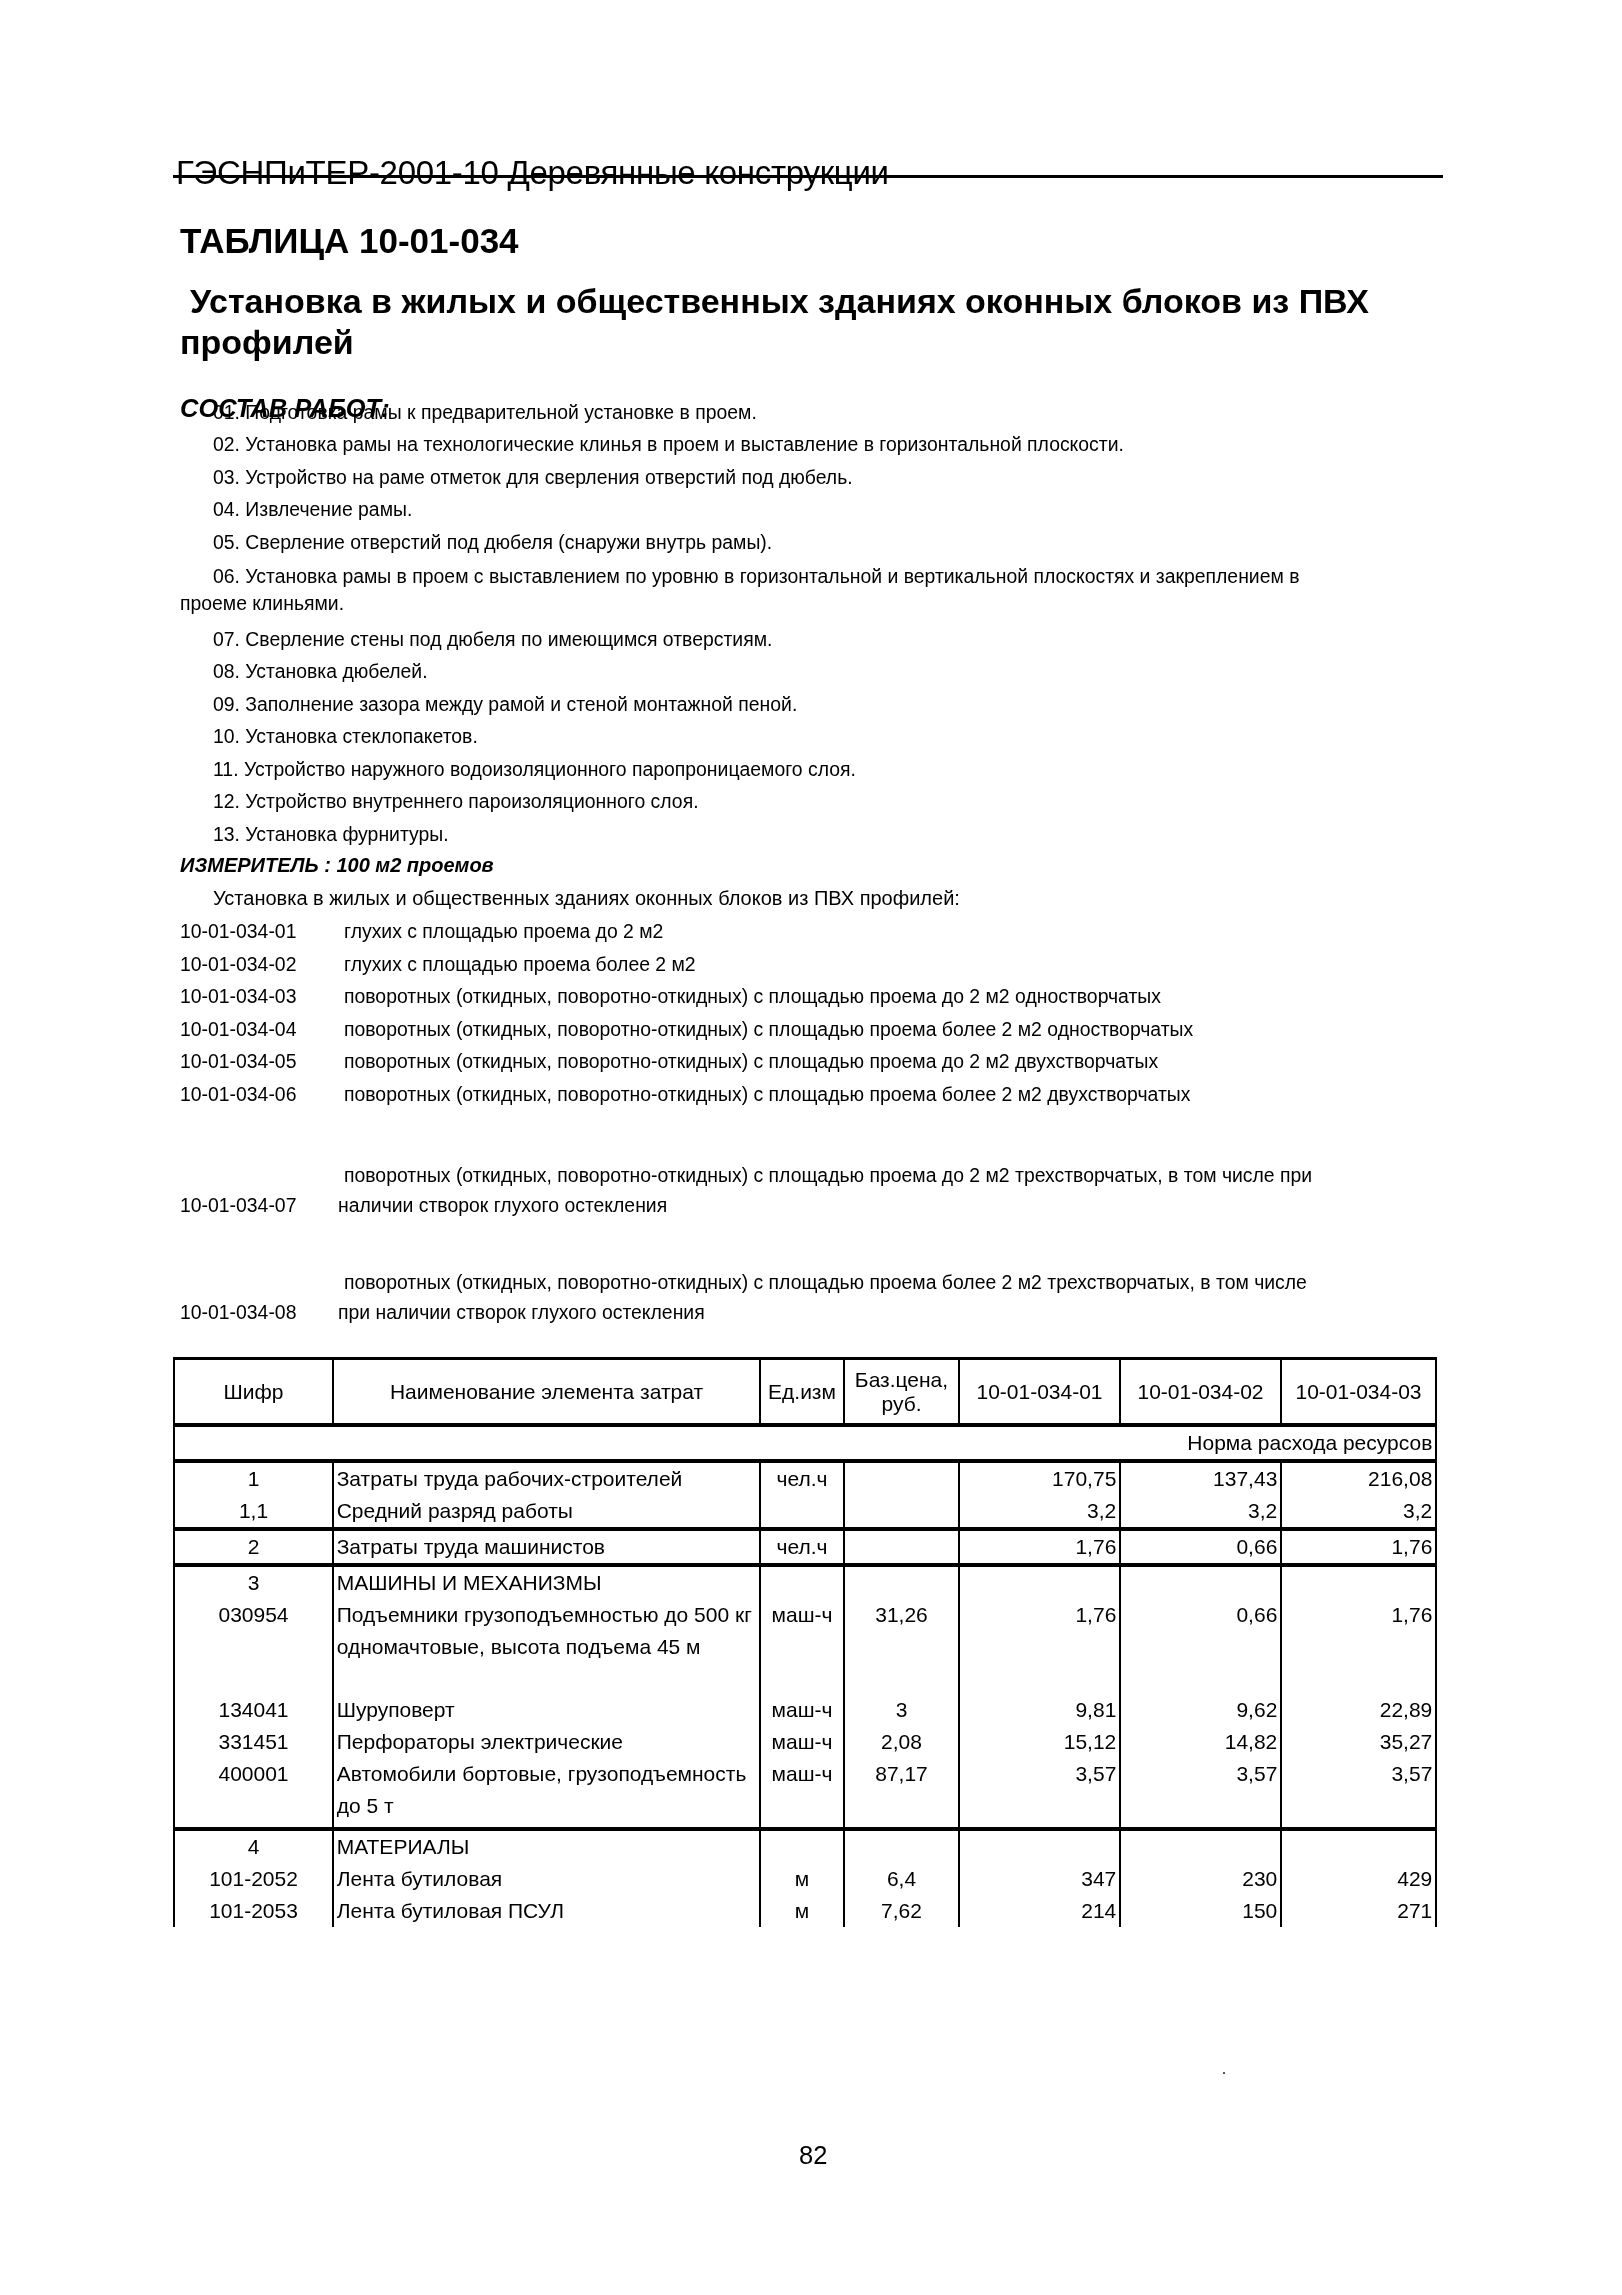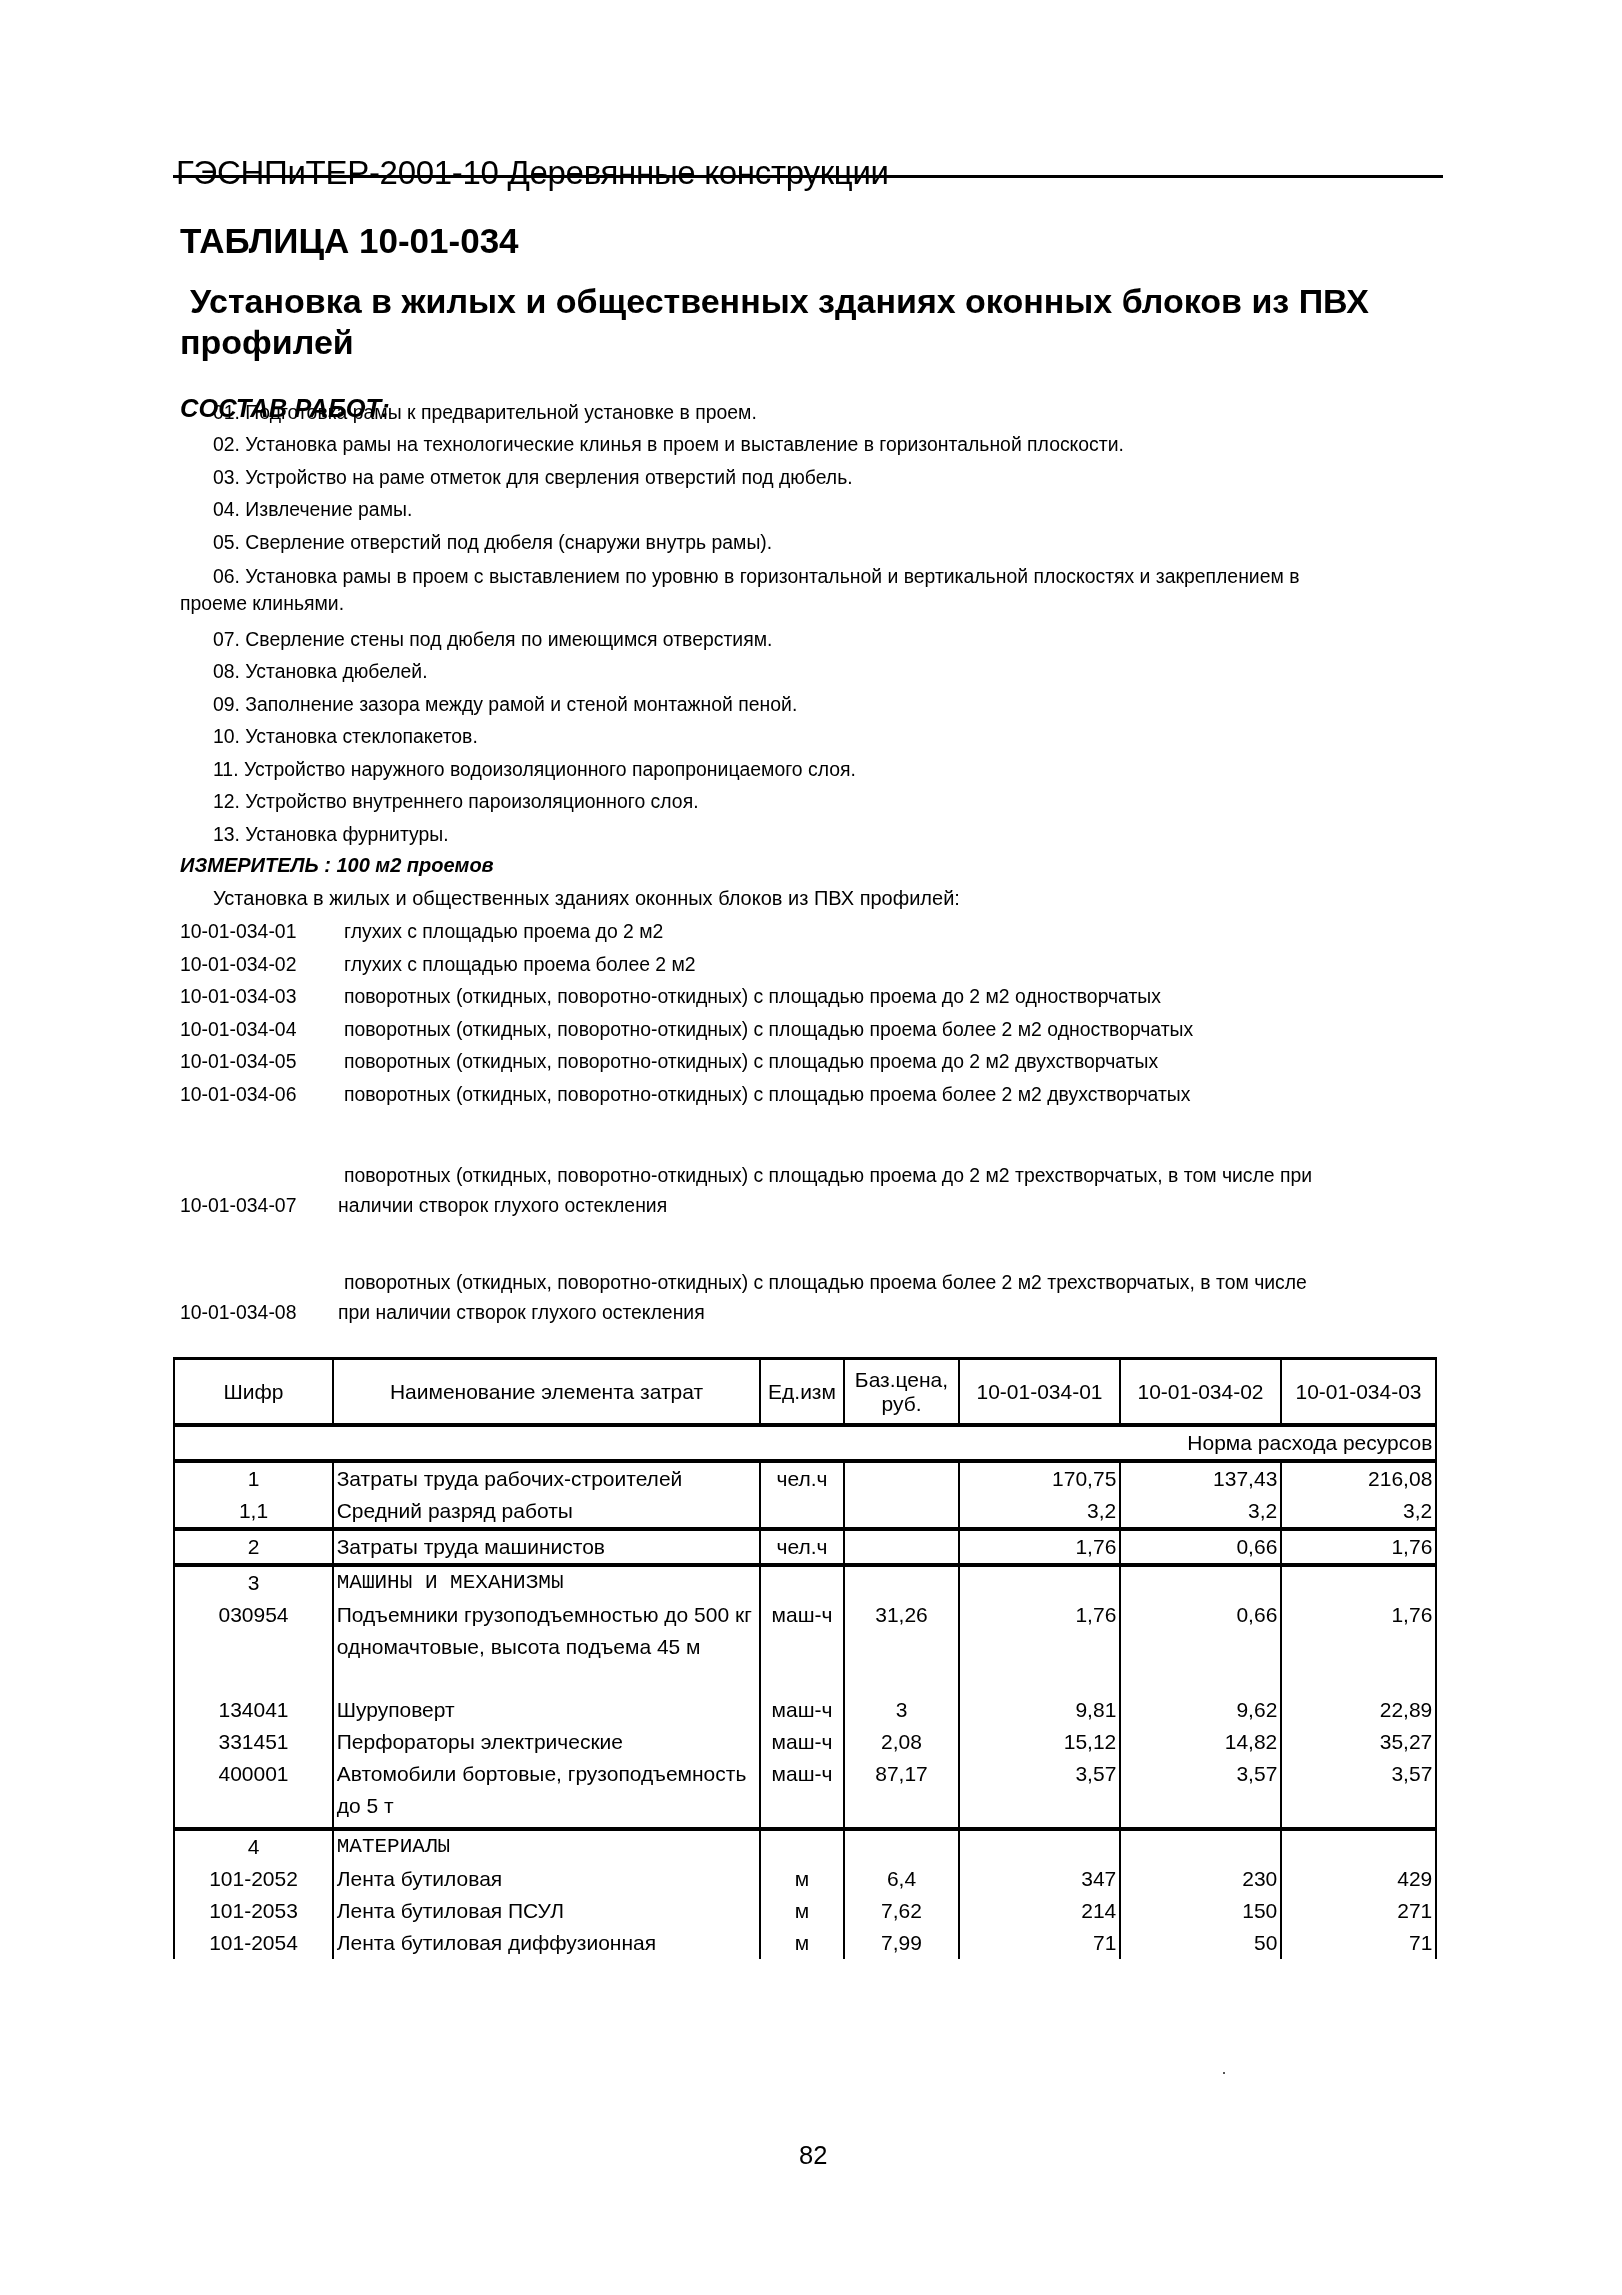--- a/index.html
+++ b/index.html
@@ -26,21 +26,21 @@
                 padding: 0 2.7px; vertical-align: top; font-weight: normal; line-height: 32px; }
   table.norms th { border-top: 3.4px solid #000; border-bottom: 4px solid #000;
                    text-align: center; vertical-align: middle; line-height: 24px; height: 63px; }
   table.norms tr.norm-row td { border-left: 2px solid #000; border-right: 2px solid #000;
                    text-align: right; height: 32px; border-bottom: 4px solid #000; }
   table.norms tr.grp-end td { border-bottom: 4px solid #000; }
   table.norms tr.last td { border-bottom: 4px solid #000; }
   td.c { text-align: center; }
   td.r { text-align: right; margin-top: 37px; }
   td.l { text-align: left; white-space: normal; }
-  td.bold { font-weight: bold; font-family: Liberation Mono, monospace; }
+  td.bold { font-weight: bold; }
   .wrap { line-height: 31px; }
   .page-no { left: 799px; top: 2141px; font-size: 25.5px; }
   .speck { left: 1223px; top: 2072px; width: 2px; height: 2px; background: #555; position: absolute; }
 </style>
 </head>
 <body>
 
 <div class="abs running-head">ГЭСНПиТЕР-2001-10 Деревянные конструкции</div>
 <div class="head-rule"></div>
 
@@ -208,27 +208,18 @@
     </tr>
     <tr>
       <td class="c">101-2053</td>
       <td class="l">Лента бутиловая ПСУЛ</td>
       <td class="c">м</td>
       <td class="c">7,62</td>
       <td class="r">214</td>
       <td class="r">150</td>
       <td class="r">271</td>
     </tr>
-    <tr>
-      <td class="c">101-2054</td>
-      <td class="l">Лента бутиловая диффузионная</td>
-      <td class="c">м</td>
-      <td class="c">7,99</td>
-      <td class="r">71</td>
-      <td class="r">50</td>
-      <td class="r">71</td>
-    </tr>
   </tbody>
 </table>
 
 <div class="speck"></div>
 <div class="abs page-no">82</div>
 
 
 </body></html>

